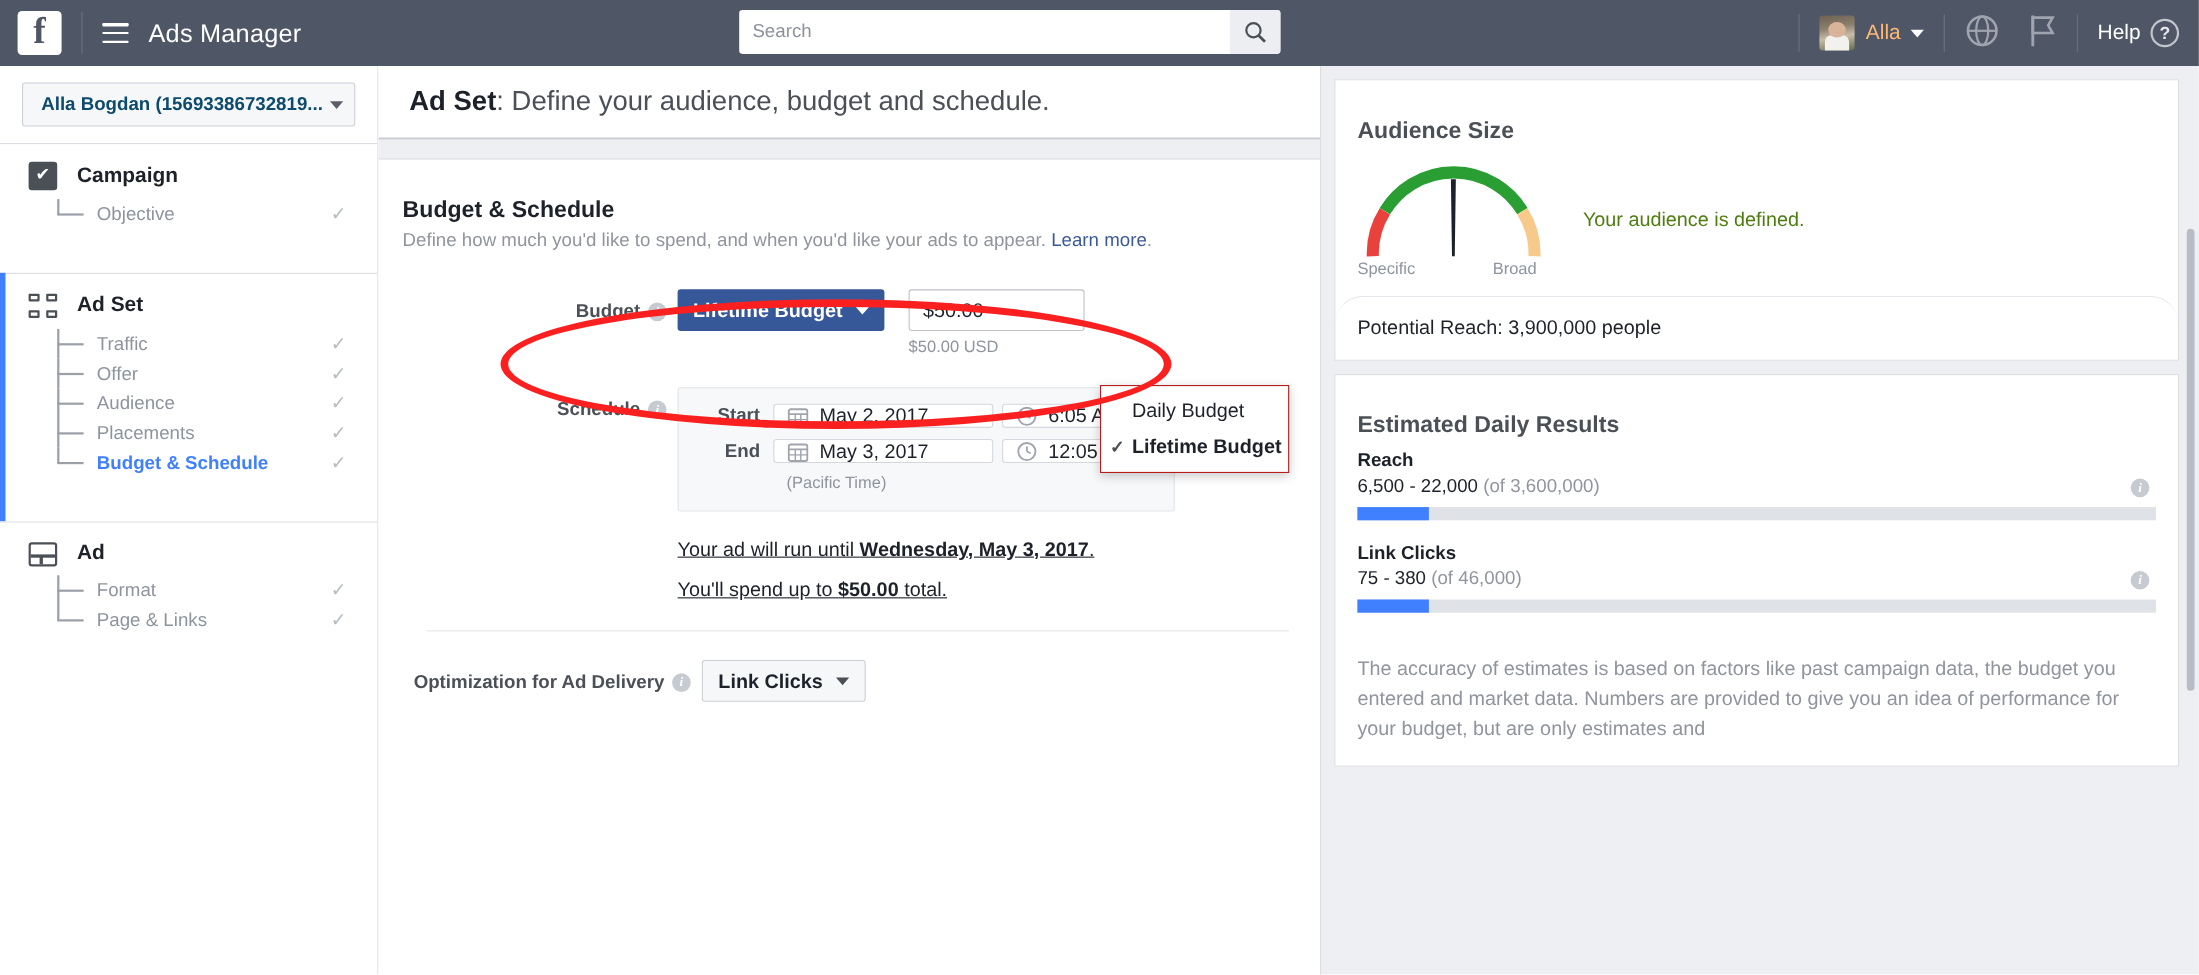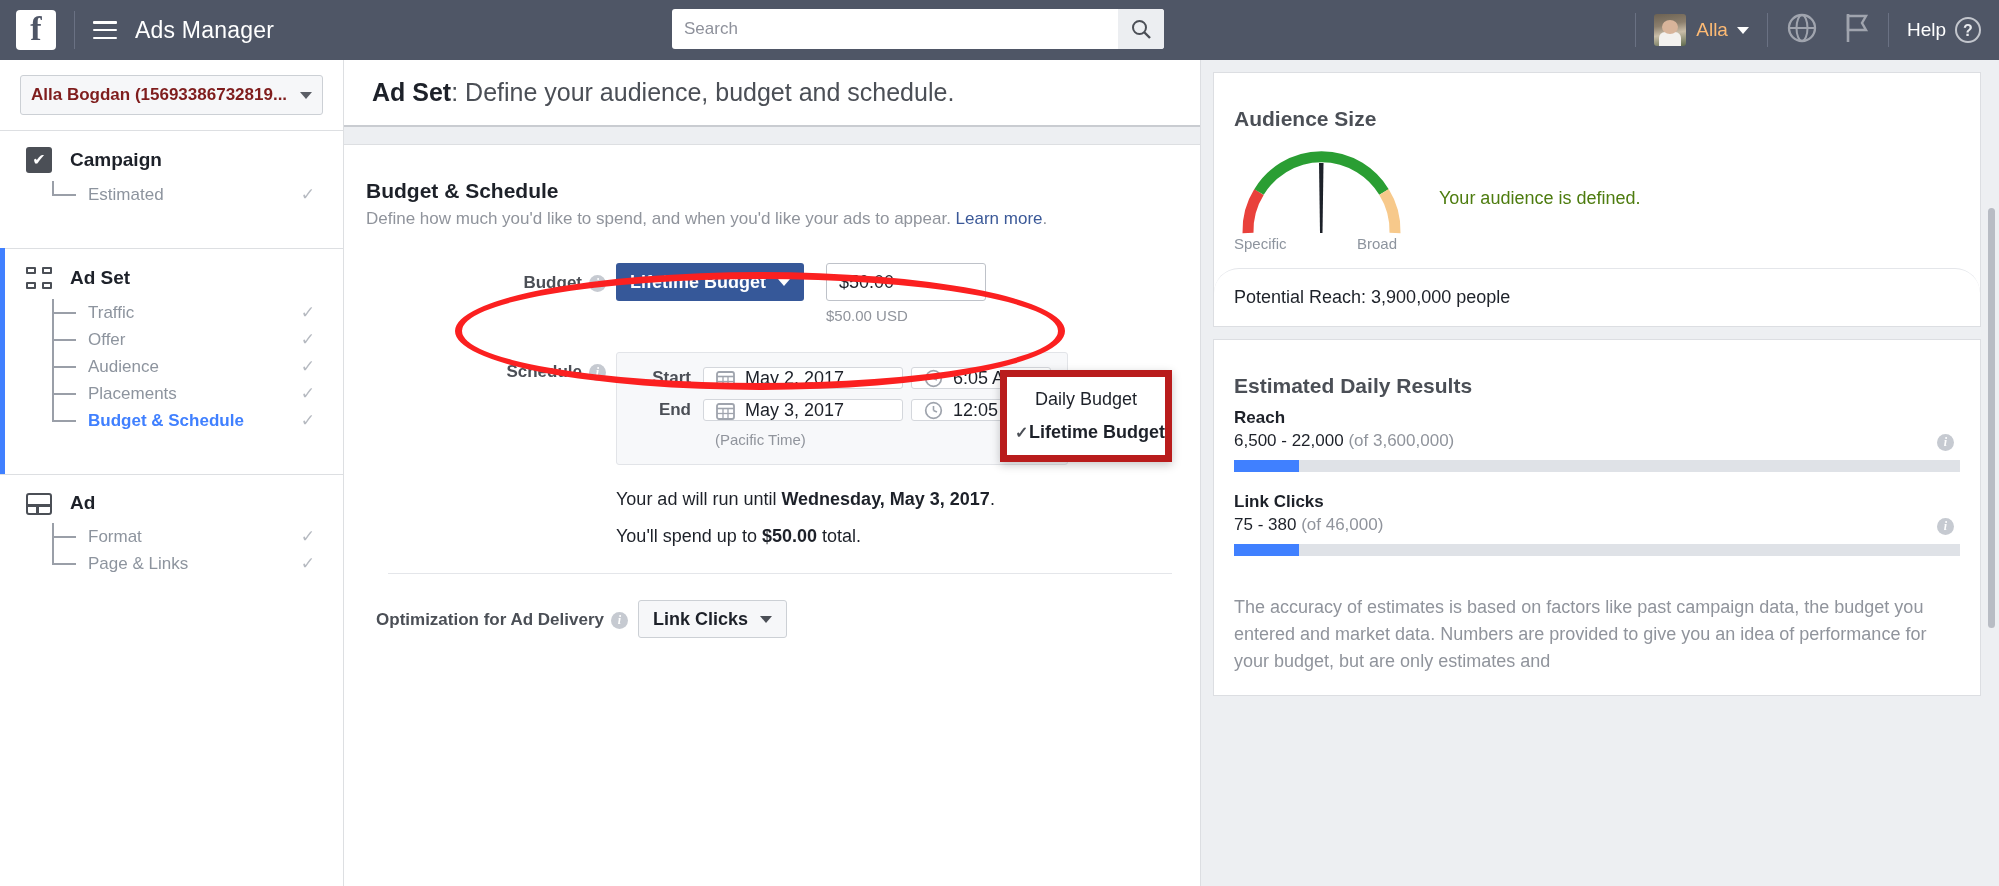--- a/index.html
+++ b/index.html
@@ -50,22 +50,22 @@
   .helptxt { color:#fff; font-size:19px; }
   .qmark { width:26px;height:26px;border-radius:50%;border:2px solid #c3c6cd;color:#e8eaee;
     font-size:16px; line-height:23px; text-align:center; margin-left:9px; font-weight:bold; }
 
   
   .sidebar { position:absolute; left:0; top:60px; width:344px; height:826px;
     background:#fff; border-right:1px solid #dddfe2; }
   .acct-row { height:70px; display:flex; align-items:center; padding:0 20px; }
   .acct-sel { flex:1; height:40px; background:#f6f7f9; border:1px solid #ccd0d5; border-radius:3px;
     display:flex; align-items:center; padding:0 10px; cursor:pointer; }
-  .acct-sel span { flex:1; font-size:17px; font-weight:bold; color:#7f1d1d; white-space:nowrap;
-    overflow:hidden; }
+  .acct-sel span { flex:1; font-size:17px; font-weight:bold; color:#0c4a6e; white-space:nowrap;
+    overflow:hidden;text-align:center; }
   .acct-caret { width:0;height:0;border-left:6px solid transparent;border-right:6px solid transparent;
     border-top:7px solid #5b5e66; }
   .sec { border-top:1px solid #dddfe2; padding:16px 0 40px 0; position:relative; }
   .sec.active::before { content:""; position:absolute; left:0; top:-1px; bottom:0; width:5px; background:#4080ff; }
   .sec-head { display:flex; align-items:center; padding-left:26px; margin-bottom:8px; }
   .sec-title { font-size:19px; font-weight:bold; color:#1d2129; margin-left:18px; }
   .sico { width:26px; height:26px; position:relative; }
   .sico.folder { background:#4b4f56; border-radius:3px; }
   .sico.folder::after { content:"✔"; position:absolute; inset:0; color:#fff; font-size:16px;
     line-height:26px; text-align:center; }
@@ -106,39 +106,39 @@
   .btn-blue { height:38px; background:#365899; color:#fff; border:0; border-radius:3px;
     font-size:18px; font-weight:bold; padding:0 14px; display:inline-flex; align-items:center;
     cursor:pointer; font-family:"Liberation Sans",sans-serif; }
   .btn-blue .c { width:0;height:0;border-left:6px solid transparent;border-right:6px solid transparent;
     border-top:7px solid #fff; margin-left:12px; }
   .amount { width:160px; height:38px; border:1px solid #bec2c9; border-radius:3px; font-size:18px;
     padding:0 12px; color:#1d2129; outline:none; font-family:"Liberation Sans",sans-serif; background:#fff; }
   .usd { font-size:15px; color:#90949c; margin-top:6px; }
 
   .dropmenu { position:absolute; left:656px; top:290px; width:172px; background:#fff;
-    border:7px solid #b91c1c; box-shadow:0 3px 9px rgba(0,0,0,.22); z-index:40; padding:6px 0;margin-top:20px; }
+    border:1px solid #b91c1c; box-shadow:0 3px 9px rgba(0,0,0,.22); z-index:40; padding:6px 0; }
   .dmi { height:33px; display:flex; align-items:center; padding-left:8px; font-size:18px;
     color:#1d2129; cursor:pointer; white-space:nowrap; }
   .dmi .tick { width:20px; font-size:16px; color:#4b4f56; }
   .dmi.sel { font-weight:bold; }
 
   .schedbox { background:#f7f8fa; border:1px solid #e2e4e8; border-radius:3px; padding:14px 16px 16px 0;
     display:inline-block; }
   .srow { display:flex; align-items:center; margin-bottom:10px; }
   .srow .sl { width:86px; text-align:right; padding-right:12px; font-size:17px; font-weight:bold; color:#4b4f56; }
   .fld { height:22px; background:#fff; border:1px solid #d4d7dc; border-radius:3px;
     display:flex; align-items:center; padding:0 12px; font-size:18px; color:#1d2129; cursor:pointer; }
   .fld.date { width:200px; }
   .fld.time { width:140px; margin-left:8px; }
   .fld .gi { margin-right:10px; display:flex; }
   .tz { font-size:15px; color:#90949c; padding-left:98px; }
 
   .summ { font-size:18px; color:#1d2129; margin:24px 0 0 250px; }
-  .summ p { margin-bottom:16px; }
+  .summ p { margin-bottom:16px;text-decoration:underline; }
   .hr { border-top:1px solid #e4e6ea; margin:26px 0 0 22px; }
 
   
   .right { position:absolute; left:1200px; top:60px; width:799px; height:826px;
     background:#edeff2; border-left:1px solid #dcdee2; overflow:hidden; }
   .card { background:#fff; border:1px solid #dcdee2; margin:12px 18px 0 12px; }
   .card .inner { padding:34px 20px 0 20px; }
   .card h3 { font-size:21px; font-weight:bold; color:#4b4f56; }
   .gauge-row { display:flex; align-items:center; margin-top:14px; }
   .gtxt { font-size:18px; color:#4d7c0f; margin-left:30px; line-height:1.45; }
@@ -226,21 +226,21 @@
     </div>
 
     <div class="sec">
       <div class="sec-head">
         <div class="sico folder"></div>
         <div class="sec-title">Campaign</div>
       </div>
       <div class="subs">
         <div class="sub">
           <div class="elbow"></div>
-          <div class="sub-label">Estimated</div>
+          <div class="sub-label">Objective</div>
           <div class="chk">✓</div>
         </div>
       </div>
     </div>
 
     <div class="sec active">
       <div class="sec-head">
         <div class="sico grid">
             <i></i>
             <i></i>

